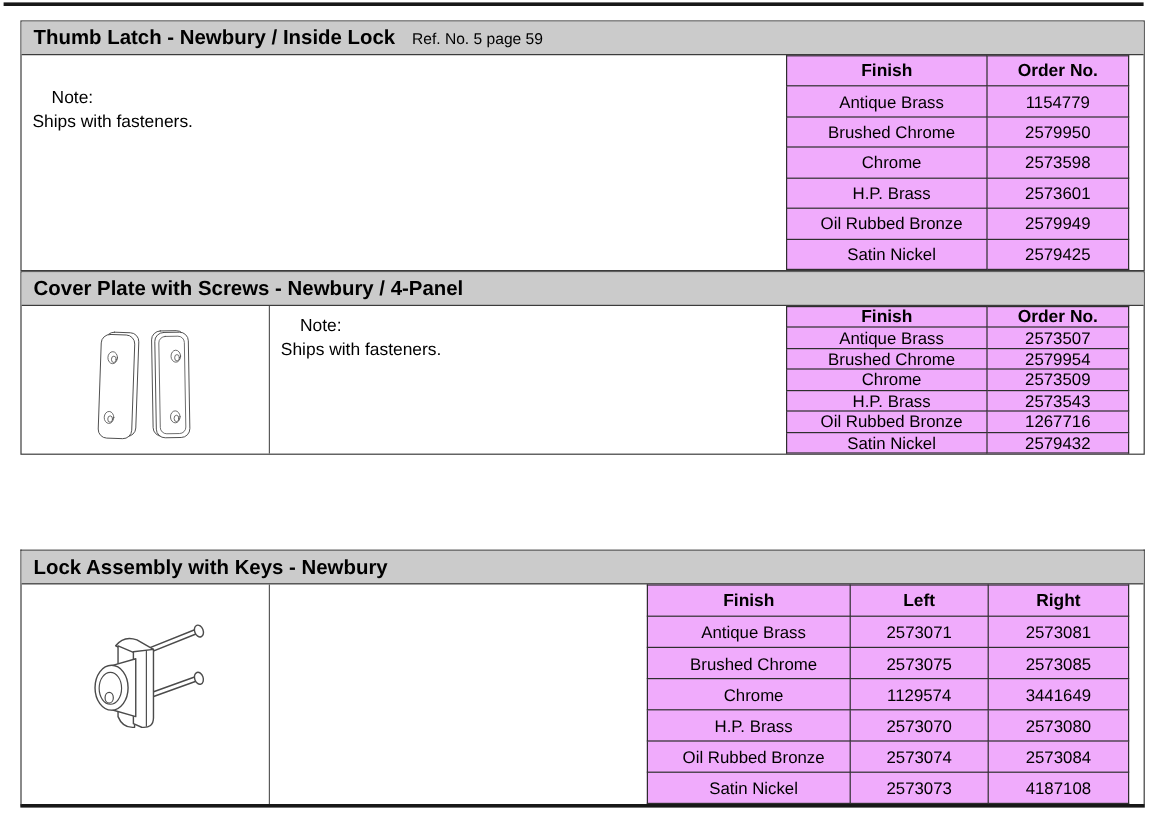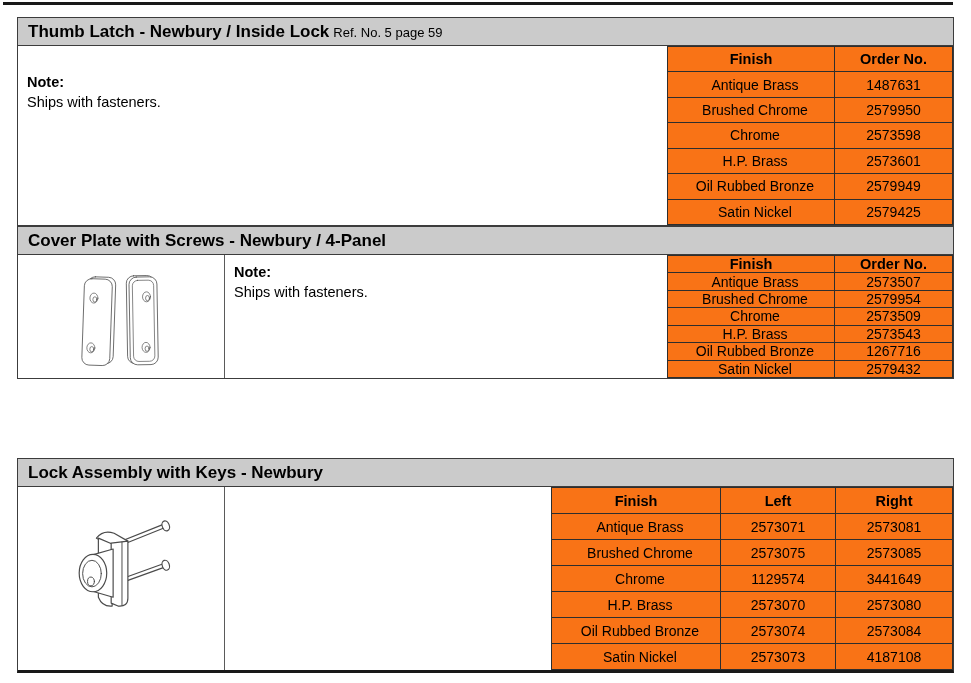--- a/index.html
+++ b/index.html
@@ -10,42 +10,42 @@
   }
   .toprule { position:absolute; left:3px; top:2px; width:950px; height:3px; background:#181818; }
 
   .section { position:absolute; left:17px; width:937px; border:1px solid #3c3c3c; box-sizing:border-box; background:#fff; }
   #s1 { top:17px;  height:209px; }
   #s2 { top:226px; height:153px; }
   #s3 { top:458px; height:215px; border-bottom:3px solid #181818; }
 
   .sec-header {
     height:28px; background:#cbcbcb; border-bottom:1px solid #3c3c3c;
-    display:flex; align-items:center; padding-left:10px; gap:4px; box-sizing:border-box;
+    display:flex; align-items:center; padding-left:10px; gap:14px; box-sizing:border-box;
   }
   .sec-title { font-weight:bold; font-size:17px; white-space:nowrap; }
   .sec-ref   { font-size:13px; white-space:nowrap; padding-top:1px; }
 
   .sec-body { position:relative; height:calc(100% - 28px); }
   #s3 .sec-body { height:calc(100% - 28px); }
 
   .note { position:absolute; font-size:14.5px; line-height:20px; }
-  .note .lbl { font-weight:bold; }
+  .note .lbl { font-weight:normal;margin-left:16px; }
   #s1 .note { left:9px;  top:26px; }
   #s2 .note { left:216px; top:7px; }
 
   .img-cell {
     position:absolute; left:0; top:0; bottom:0; width:206px;
     border-right:1px solid #5a5a5a; overflow:hidden;
   }
   .img-cell svg { display:block; width:206px; height:100%; }
 
   table.fintable {
-    position:absolute; top:0; bottom:0; right:0; height:100%;
-    border-collapse:collapse; table-layout:fixed; font-size:14px; background:#f97316;
+    position:absolute; top:0; bottom:0; right:12px; height:100%;
+    border-collapse:collapse; table-layout:fixed; font-size:14px; background:#f0abfc;
   }
   table.w2 { width:285px; }
   table.w3 { width:401px; }
   .fintable th, .fintable td {
     border:1px solid #2e2e2e; vertical-align:middle; padding:0;
     overflow:hidden; white-space:nowrap;
   }
   .fintable th { font-size:14.5px; font-weight:bold; text-align:center; }
   td.c-finish { text-align:center; padding-left:8px; }
   td.c-num    { text-align:center; }
@@ -74,21 +74,21 @@
             <col style="width:167px">
             <col style="width:118px">
           </colgroup>
         <tbody>
             <tr>
           <th>Finish</th>
           <th>Order No.</th>
         </tr>
         <tr>
           <td class="c-finish">Antique Brass</td>
-          <td class="c-num">1487631</td>
+          <td class="c-num">1154779</td>
         </tr>
         <tr>
           <td class="c-finish">Brushed Chrome</td>
           <td class="c-num">2579950</td>
         </tr>
         <tr>
           <td class="c-finish">Chrome</td>
           <td class="c-num">2573598</td>
         </tr>
         <tr>

